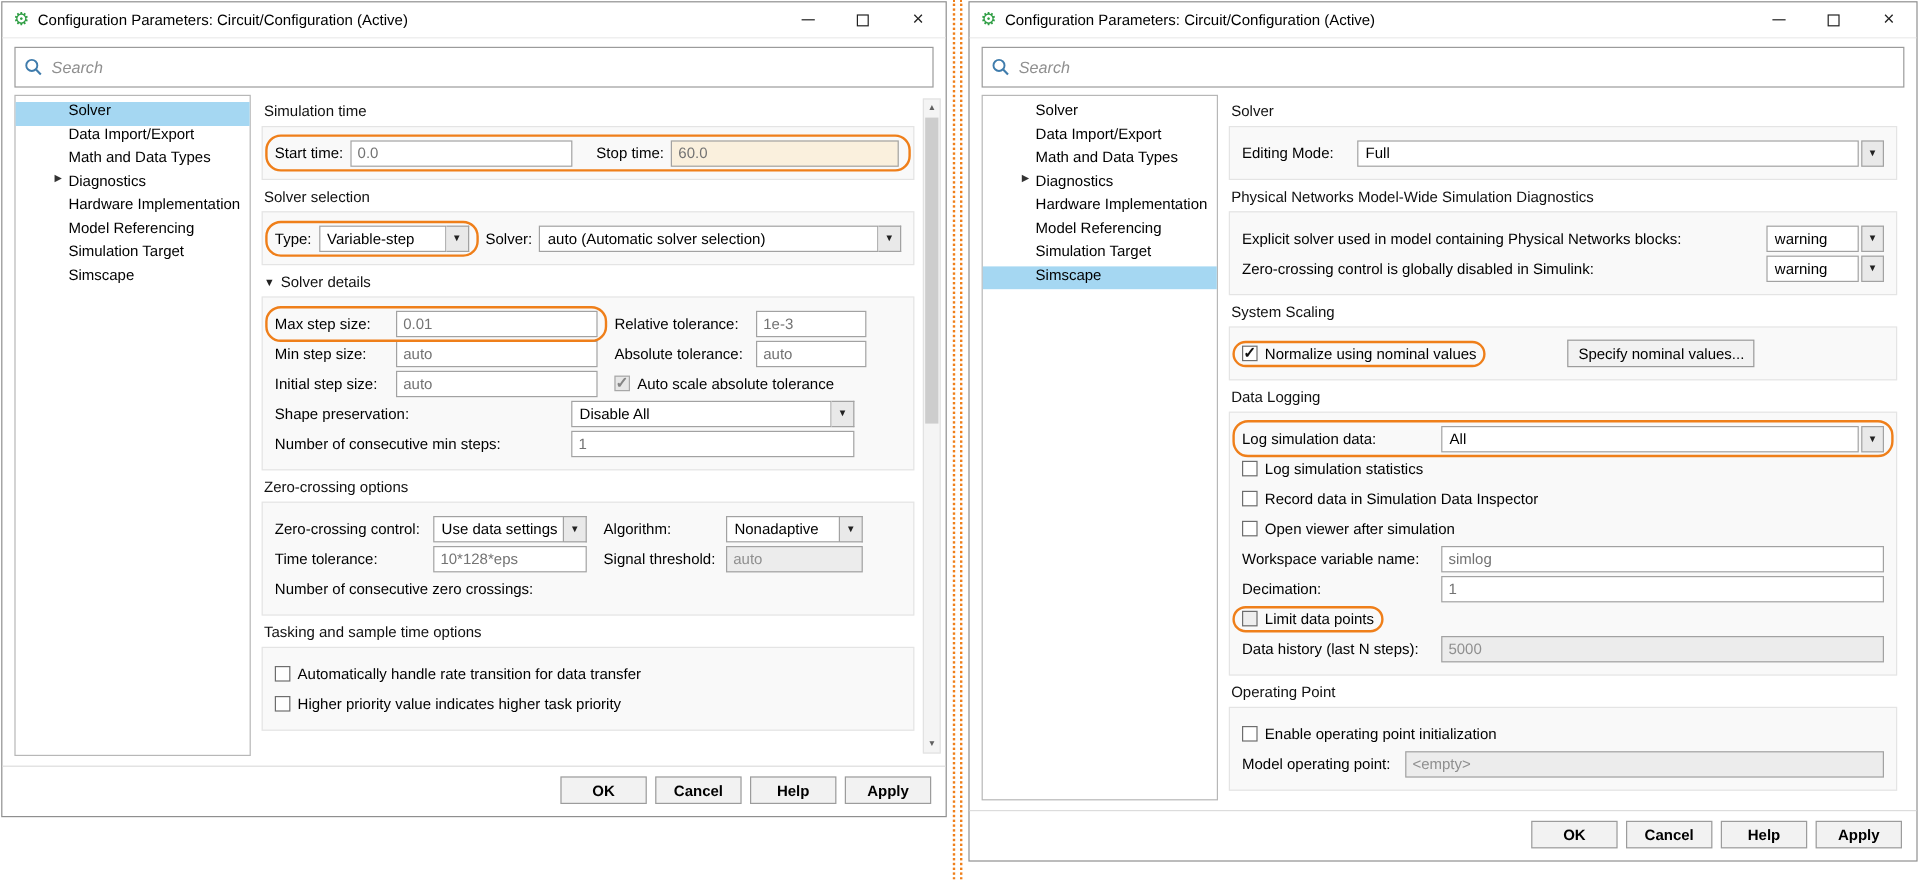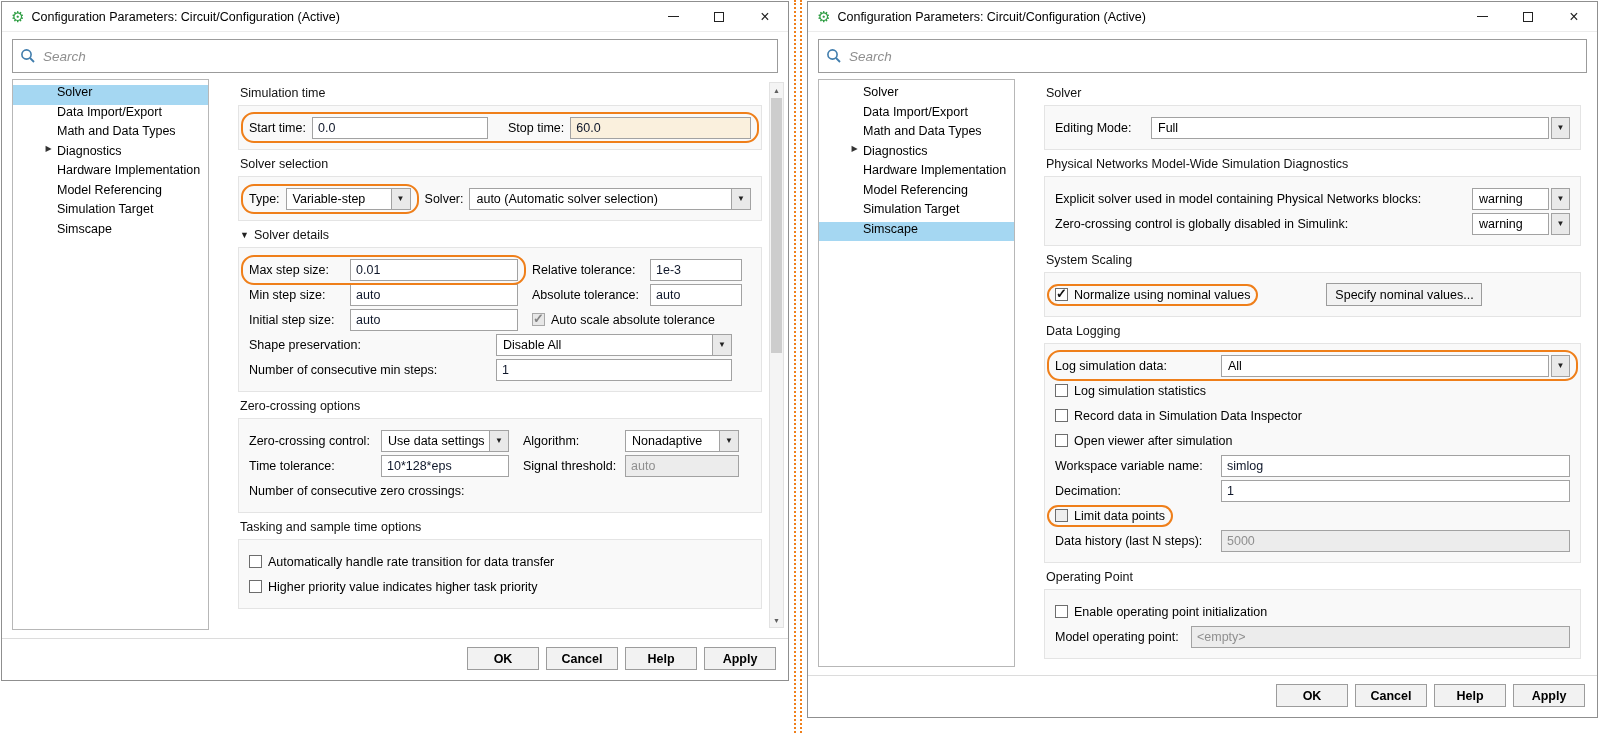--- a/index.html
+++ b/index.html
@@ -23,28 +23,28 @@
   .search-input::placeholder{color:#8f8f8f;font-style:italic;}
   
   .win-body{flex:1;display:flex;overflow:hidden;padding:2px 0 0 10px;}
   .sidebar{width:197px;flex:none;border:1px solid #b7b7b7;margin-bottom:8px;padding-top:5px;background:#fff;align-self:stretch;}
   .side-item{height:19.5px;display:flex;align-items:flex-start;font-size:12.5px;cursor:pointer;padding-left:27px;}
   .side-item.selected{background:#a5d7f2;}
   .side-arrow{width:17px;flex:none;text-align:center;font-size:8px;color:#333;}
   .content{flex:1;position:relative;padding:0 26px 0 9px;overflow:hidden;}
   .content.no-scroll{padding-right:16px;}
   
-  .section{margin-top:7px;margin-left:20px;}
+  .section{margin-top:7px;}
   .sec-title{font-size:12.5px;color:#111;margin:0 0 5px 2px;display:flex;align-items:center;gap:5px;}
   .collapse-icon{font-size:9px;color:#222;}
   .panel{background:#f9f9f9;border:1px solid #e4e4e4;padding:8px 10px;}
   .row{display:flex;align-items:center;min-height:23px;margin:2px 0;gap:6px;position:relative;}
   .lbl{font-size:12.5px;white-space:nowrap;}
   
-  .field{height:22px;border:1px solid #a2a2a2;padding:0 5px;font-family:inherit;font-size:12.5px;background:#fff;color:#0f172a;}
+  .field{height:22px;border:1px solid #a2a2a2;padding:0 5px;font-family:inherit;font-size:12.5px;background:#fff;color:#737373;}
   .field.dis{background:#ececec;color:#8f8f8f;}
   .field.hl-field{background:#faf0dd;}
   .combo{display:flex;align-items:center;}
   .combo .txt{height:22px;border:1px solid #a2a2a2;background:#fff;display:flex;align-items:center;padding:0 6px;font-size:12.5px;flex:1;white-space:nowrap;overflow:hidden;}
   .combo .arr{width:19px;height:22px;flex:none;border:1px solid #a2a2a2;border-left:none;background:#e9e9e9;display:flex;align-items:center;justify-content:center;font-size:8px;color:#222;cursor:pointer;}
   .combo.split .arr{border-left:1px solid #a2a2a2;margin-left:2px;}
   
   .cb{width:13px;height:13px;flex:none;border:1px solid #6d6d6d;background:#fff;position:relative;cursor:pointer;}
   .cb.checked::after{content:"✓";position:absolute;left:0;top:-3px;font-size:13px;font-weight:bold;color:#111;}
   .cb.dis{background:#e7e7e7;border-color:#a8a8a8;}

